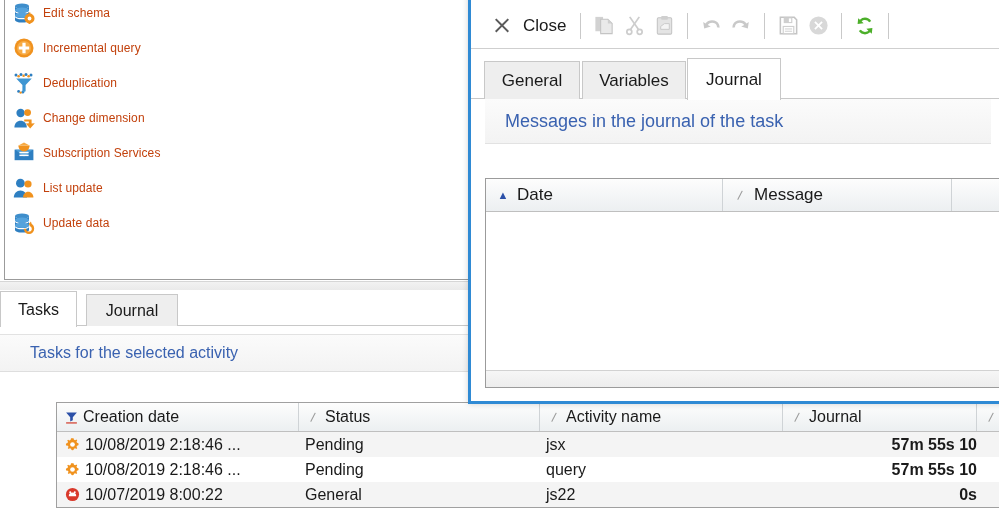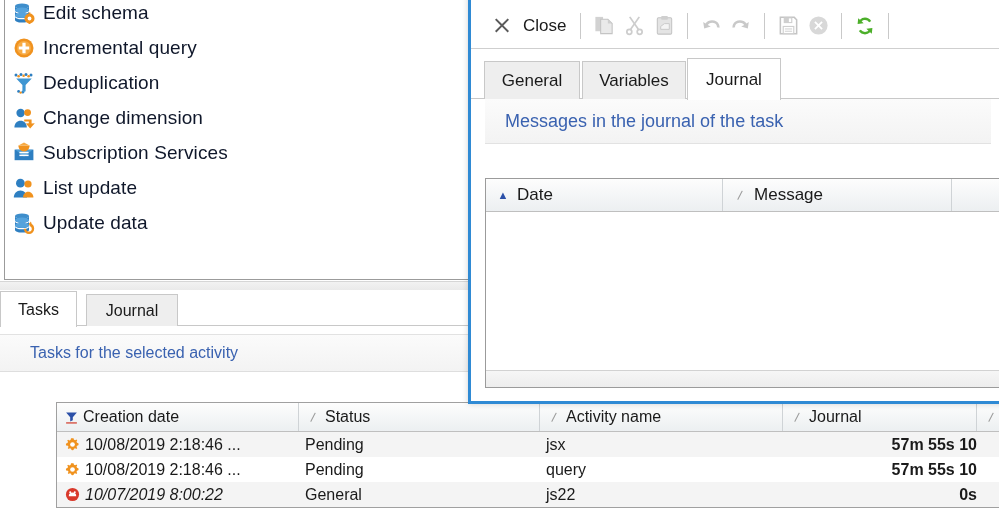--- a/index.html
+++ b/index.html
@@ -30,22 +30,22 @@
     width: 100%;
   }
   .palette-item {
     display: flex;
     align-items: center;
     height: 35px;
     padding-left: 8px;
     box-sizing: border-box;
   }
   .palette-item .pal-label {
-    font-size: 19px;
-    color: #0f172a;
+    font-size: 12px;
+    color: #c2410c;
     margin-left: 8px;
     white-space: nowrap;
     letter-spacing: 0.1px;
   }
   .ic { width: 22px; height: 22px; flex: 0 0 22px; position: relative; display:block; }
   .ic svg { display:block; width: 22px; height: 22px; }
 
   
   .splitter-h {
     position: absolute;
@@ -482,21 +482,21 @@
           </span>
           <span>10/08/2019 2:18:46 ...</span>
         </div>
         <div class="tt-td" style="width:241px;">Pending</div>
         <div class="tt-td" style="width:243px;">query</div>
         <div class="tt-td right" style="width:194px;">57m  55s  10</div>
         <div class="tt-td" style="width:64px;"></div>
       </div>
 
       <div class="tt-row alt">
-        <div class="tt-td" style="width:242px;font-style:italic;">
+        <div class="tt-td" style="width:242px;">
           <span class="row-ic">
             <svg viewBox="0 0 16 16" width="15" height="15">
               <circle cx="8" cy="8" r="7" fill="#d9392b"></circle>
               <path d="M4 9.8a4 4 0 0 1 8 0z" fill="#ffffff"></path>
               <circle cx="5.6" cy="5.6" r="1.1" fill="#ffffff"></circle>
               <circle cx="10.4" cy="5.6" r="1.1" fill="#ffffff"></circle>
             </svg>
           </span>
           <span>10/07/2019 8:00:22</span>
         </div>

